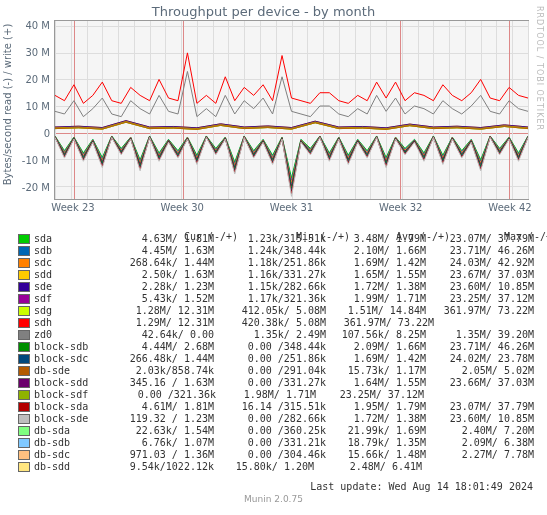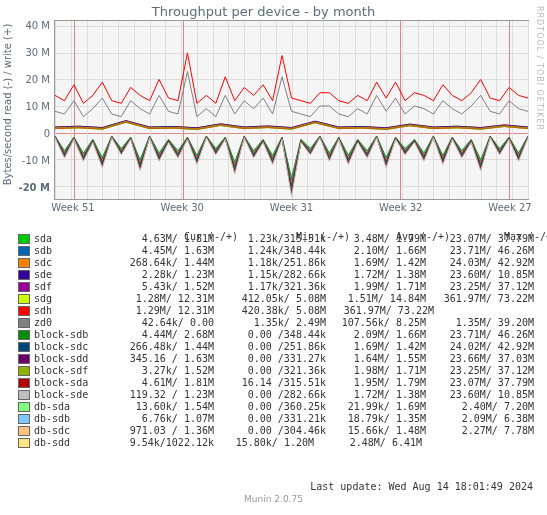--- a/index.html
+++ b/index.html
@@ -165,21 +165,21 @@
 <body>
 
 <div class="frame">
   <div class="title">Throughput per device - by month</div>
   <div class="watermark">RRDTOOL / TOBI OETIKER</div>
   <div class="ylabel">
     <span>Bytes/second read (-) / write (+)</span>
   </div>
 
   <div class="yticks" id="yticks">
-      <div style="top: 166.567px; font-weight: bold;">-20 M</div>
+      <div style="top: 166.567px;">-20 M</div>
       <div style="top: 139.701px;">-10 M</div>
       <div style="top: 112.836px;">0</div>
       <div style="top: 85.9701px;">10 M</div>
       <div style="top: 59.1045px;">20 M</div>
       <div style="top: 32.2388px;">30 M</div>
       <div style="top: 5.37313px;">40 M</div>
     </div>
 
   <div class="plot-wrap">
     <div id="hgrids">
@@ -245,25 +245,25 @@
         <path d="M0 64.81343283582089 L2 74.02985074626866 L4 65.5223880597015 L6 75.44776119402985 L8 66.94029850746269 L10 78.28358208955224 L12 64.81343283582089 L14 72.61194029850746 L16 65.5223880597015 L18 79.70149253731343 L20 64.81343283582089 L22 75.44776119402985 L24 66.94029850746269 L26 74.02985074626866 L28 65.5223880597015 L30 76.86567164179104 L32 64.81343283582089 L34 72.61194029850746 L36 65.5223880597015 L38 81.11940298507463 L40 64.81343283582089 L42 74.02985074626866 L44 66.94029850746269 L46 76.86567164179104 L48 65.5223880597015 L50 91.04477611940298 L52 66.94029850746269 L54 72.61194029850746 L56 64.81343283582089 L58 75.44776119402985 L60 65.5223880597015 L62 76.86567164179104 L64 66.94029850746269 L66 74.02985074626866 L68 64.81343283582089 L70 78.28358208955224 L72 65.5223880597015 L74 72.61194029850746 L76 66.94029850746269 L78 75.44776119402985 L80 64.81343283582089 L82 76.86567164179104 L84 65.5223880597015 L86 74.02985074626866 L88 66.94029850746269 L90 79.70149253731343 L92 64.81343283582089 L94 72.61194029850746 L96 65.5223880597015 L98 75.44776119402985 L100 64.81343283582089 " stroke="#ff8000"></path>
         <path d="M0 64.92537313432835 L2 74.62686567164178 L4 65.67164179104478 L6 76.11940298507463 L8 67.16417910447761 L10 79.10447761194031 L12 64.92537313432835 L14 73.13432835820896 L16 65.67164179104478 L18 80.59701492537313 L20 64.92537313432835 L22 76.11940298507463 L24 67.16417910447761 L26 74.62686567164178 L28 65.67164179104478 L30 77.61194029850746 L32 64.92537313432835 L34 73.13432835820896 L36 65.67164179104478 L38 82.08955223880598 L40 64.92537313432835 L42 74.62686567164178 L44 67.16417910447761 L46 77.61194029850746 L48 65.67164179104478 L50 92.53731343283582 L52 67.16417910447761 L54 73.13432835820896 L56 64.92537313432835 L58 76.11940298507463 L60 65.67164179104478 L62 77.61194029850746 L64 67.16417910447761 L66 74.62686567164178 L68 64.92537313432835 L70 79.10447761194031 L72 65.67164179104478 L74 73.13432835820896 L76 67.16417910447761 L78 76.11940298507463 L80 64.92537313432835 L82 77.61194029850746 L84 65.67164179104478 L86 74.62686567164178 L88 67.16417910447761 L90 80.59701492537313 L92 64.92537313432835 L94 73.13432835820896 L96 65.67164179104478 L98 76.11940298507463 L100 64.92537313432835 " stroke="#6b006b"></path>
         <path d="M0 65.03731343283582 L2 75.22388059701493 L4 65.82089552238806 L6 76.7910447761194 L8 67.38805970149254 L10 79.92537313432835 L12 65.03731343283582 L14 73.65671641791045 L16 65.82089552238806 L18 81.49253731343285 L20 65.03731343283582 L22 76.7910447761194 L24 67.38805970149254 L26 75.22388059701493 L28 65.82089552238806 L30 78.35820895522389 L32 65.03731343283582 L34 73.65671641791045 L36 65.82089552238806 L38 83.05970149253731 L40 65.03731343283582 L42 75.22388059701493 L44 67.38805970149254 L46 78.35820895522389 L48 65.82089552238806 L50 94.02985074626866 L52 67.38805970149254 L54 73.65671641791045 L56 65.03731343283582 L58 76.7910447761194 L60 65.82089552238806 L62 78.35820895522389 L64 67.38805970149254 L66 75.22388059701493 L68 65.03731343283582 L70 79.92537313432835 L72 65.82089552238806 L74 73.65671641791045 L76 67.38805970149254 L78 76.7910447761194 L80 65.03731343283582 L82 78.35820895522389 L84 65.82089552238806 L86 75.22388059701493 L88 67.38805970149254 L90 81.49253731343285 L92 65.03731343283582 L94 73.65671641791045 L96 65.82089552238806 L98 76.7910447761194 L100 65.03731343283582 " stroke="#008f00"></path>
         <path d="M0 65.14925373134328 L2 75.82089552238807 L4 65.97014925373135 L6 77.46268656716417 L8 67.61194029850745 L10 80.74626865671641 L12 65.14925373134328 L14 74.17910447761194 L16 65.97014925373135 L18 82.38805970149255 L20 65.14925373134328 L22 77.46268656716417 L24 67.61194029850745 L26 75.82089552238807 L28 65.97014925373135 L30 79.10447761194031 L32 65.14925373134328 L34 74.17910447761194 L36 65.97014925373135 L38 84.02985074626865 L40 65.14925373134328 L42 75.82089552238807 L44 67.61194029850745 L46 79.10447761194031 L48 65.97014925373135 L50 95.52238805970148 L52 67.61194029850745 L54 74.17910447761194 L56 65.14925373134328 L58 77.46268656716417 L60 65.97014925373135 L62 79.10447761194031 L64 67.61194029850745 L66 75.82089552238807 L68 65.14925373134328 L70 80.74626865671641 L72 65.97014925373135 L74 74.17910447761194 L76 67.61194029850745 L78 77.46268656716417 L80 65.14925373134328 L82 79.10447761194031 L84 65.97014925373135 L86 75.82089552238807 L88 67.61194029850745 L90 82.38805970149255 L92 65.14925373134328 L94 74.17910447761194 L96 65.97014925373135 L98 77.46268656716417 L100 65.14925373134328 " stroke="#00487d"></path>
         <path d="M0 65.26119402985076 L2 76.4179104477612 L4 66.11940298507463 L6 78.13432835820895 L8 67.83582089552237 L10 81.56716417910448 L12 65.26119402985076 L14 74.70149253731343 L16 66.11940298507463 L18 83.28358208955224 L20 65.26119402985076 L22 78.13432835820895 L24 67.83582089552237 L26 76.4179104477612 L28 66.11940298507463 L30 79.8507462686567 L32 65.26119402985076 L34 74.70149253731343 L36 66.11940298507463 L38 85 L40 65.26119402985076 L42 76.4179104477612 L44 67.83582089552237 L46 79.8507462686567 L48 66.11940298507463 L50 97.01492537313433 L52 67.83582089552237 L54 74.70149253731343 L56 65.26119402985076 L58 78.13432835820895 L60 66.11940298507463 L62 79.8507462686567 L64 67.83582089552237 L66 76.4179104477612 L68 65.26119402985076 L70 81.56716417910448 L72 66.11940298507463 L74 74.70149253731343 L76 67.83582089552237 L78 78.13432835820895 L80 65.26119402985076 L82 79.8507462686567 L84 66.11940298507463 L86 76.4179104477612 L88 67.83582089552237 L90 83.28358208955224 L92 65.26119402985076 L94 74.70149253731343 L96 66.11940298507463 L98 78.13432835820895 L100 65.26119402985076 " stroke="#b30000"></path>
         <path d="M0 65.3731343283582 L2 77.01492537313432 L4 66.26865671641791 L6 78.80597014925372 L8 68.05970149253731 L10 82.38805970149254 L12 65.3731343283582 L14 75.22388059701493 L16 66.26865671641791 L18 84.17910447761194 L20 65.3731343283582 L22 78.80597014925372 L24 68.05970149253731 L26 77.01492537313432 L28 66.26865671641791 L30 80.59701492537313 L32 65.3731343283582 L34 75.22388059701493 L36 66.26865671641791 L38 85.97014925373134 L40 65.3731343283582 L42 77.01492537313432 L44 68.05970149253731 L46 80.59701492537313 L48 66.26865671641791 L50 98.50746268656717 L52 68.05970149253731 L54 75.22388059701493 L56 65.3731343283582 L58 78.80597014925372 L60 66.26865671641791 L62 80.59701492537313 L64 68.05970149253731 L66 77.01492537313432 L68 65.3731343283582 L70 82.38805970149254 L72 66.26865671641791 L74 75.22388059701493 L76 68.05970149253731 L78 78.80597014925372 L80 65.3731343283582 L82 80.59701492537313 L84 66.26865671641791 L86 77.01492537313432 L88 68.05970149253731 L90 84.17910447761194 L92 65.3731343283582 L94 75.22388059701493 L96 66.26865671641791 L98 78.80597014925372 L100 65.3731343283582 " stroke="#bebebe"></path>
       </svg>
   </div>
 
   <div class="xticks" id="xticks">
-      <span style="left: 4%;">Week 51</span>
+      <span style="left: 4%;">Week 23</span>
       <span style="left: 27%;">Week 30</span>
       <span style="left: 50%;">Week 31</span>
       <span style="left: 73%;">Week 32</span>
-      <span style="left: 96%;">Week 27</span>
+      <span style="left: 96%;">Week 42</span>
     </div>
 
   <div class="legend-head">
     <span class="col-name" style="display:inline-block;width:86px;"></span><span class="col-cur" style="display:inline-block;width:110px;text-align:right;">Cur (-/+)</span><span class="col-min" style="display:inline-block;width:112px;text-align:right;">Min (-/+)</span><span class="col-avg" style="display:inline-block;width:100px;text-align:right;">Avg (-/+)</span><span class="col-max" style="display:inline-block;width:108px;text-align:right;">Max (-/+)</span>
   </div>
 
   <div class="legend" id="legend">
       <div class="row">
         <span class="swatch" style="background:#00cc00"></span>
         <span class="col-name">sda</span>
@@ -282,20 +282,28 @@
       </div>
       <div class="row">
         <span class="swatch" style="background:#ff8000"></span>
         <span class="col-name">sdc</span>
         <span class="col-cur">268.64k/  1.44M</span>
         <span class="col-min">1.18k/251.86k</span>
         <span class="col-avg">1.69M/  1.42M</span>
         <span class="col-max">24.03M/ 42.92M</span>
       </div>
       <div class="row">
+        <span class="swatch" style="background:#ffcc00"></span>
+        <span class="col-name">sdd</span>
+        <span class="col-cur">2.50k/  1.63M</span>
+        <span class="col-min">1.16k/331.27k</span>
+        <span class="col-avg">1.65M/  1.55M</span>
+        <span class="col-max">23.67M/ 37.03M</span>
+      </div>
+      <div class="row">
         <span class="swatch" style="background:#330099"></span>
         <span class="col-name">sde</span>
         <span class="col-cur">2.28k/  1.23M</span>
         <span class="col-min">1.15k/282.66k</span>
         <span class="col-avg">1.72M/  1.38M</span>
         <span class="col-max">23.60M/ 10.85M</span>
       </div>
       <div class="row">
         <span class="swatch" style="background:#990099"></span>
         <span class="col-name">sdf</span>
@@ -334,34 +342,41 @@
         <span class="col-min">0.00 /348.44k</span>
         <span class="col-avg">2.09M/  1.66M</span>
         <span class="col-max">23.71M/ 46.26M</span>
       </div>
       <div class="row">
         <span class="swatch" style="background:#00487d"></span>
         <span class="col-name">block-sdc</span>
         <span class="col-cur">266.48k/  1.44M</span>
         <span class="col-min">0.00 /251.86k</span>
         <span class="col-avg">1.69M/  1.42M</span>
-        <span class="col-max">24.02M/ 42.92M</span>
+        <span class="col-max">24.02M/ 23.78M</span>
+      </div>
+      <div class="row">
+        <span class="swatch" style="background:#b35a00"></span>
+        <span class="col-name">db-sde</span>
+        <span class="col-cur">2.03k/858.74k</span>
+        <span class="col-min">0.00 /291.04k</span>
+        <span class="col-avg">15.73k/  1.17M</span>
+        <span class="col-max">2.05M/  5.02M</span>
       </div>
       <div class="row">
         <span class="swatch" style="background:#6b006b"></span>
         <span class="col-name">block-sdd</span>
         <span class="col-cur">345.16 /  1.63M</span>
         <span class="col-min">0.00 /331.27k</span>
         <span class="col-avg">1.64M/  1.55M</span>
         <span class="col-max">23.66M/ 37.03M</span>
       </div>
       <div class="row">
         <span class="swatch" style="background:#8fb300"></span>
         <span class="col-name">block-sdf</span>
-        <span class="col-cur">3.27k/  1.52M</span>
         <span class="col-min">0.00 /321.36k</span>
         <span class="col-avg">1.98M/  1.71M</span>
         <span class="col-max">23.25M/ 37.12M</span>
       </div>
       <div class="row">
         <span class="swatch" style="background:#b30000"></span>
         <span class="col-name">block-sda</span>
         <span class="col-cur">4.61M/  1.81M</span>
         <span class="col-min">16.14 /315.51k</span>
         <span class="col-avg">1.95M/  1.79M</span>
@@ -371,21 +386,21 @@
         <span class="swatch" style="background:#bebebe"></span>
         <span class="col-name">block-sde</span>
         <span class="col-cur">119.32 /  1.23M</span>
         <span class="col-min">0.00 /282.66k</span>
         <span class="col-avg">1.72M/  1.38M</span>
         <span class="col-max">23.60M/ 10.85M</span>
       </div>
       <div class="row">
         <span class="swatch" style="background:#80ff80"></span>
         <span class="col-name">db-sda</span>
-        <span class="col-cur">13.60k/  1.54M</span>
+        <span class="col-cur">22.63k/  1.54M</span>
         <span class="col-min">0.00 /360.25k</span>
         <span class="col-avg">21.99k/  1.69M</span>
         <span class="col-max">2.40M/  7.20M</span>
       </div>
       <div class="row">
         <span class="swatch" style="background:#80c9ff"></span>
         <span class="col-name">db-sdb</span>
         <span class="col-cur">6.76k/  1.07M</span>
         <span class="col-min">0.00 /331.21k</span>
         <span class="col-avg">18.79k/  1.35M</span>

